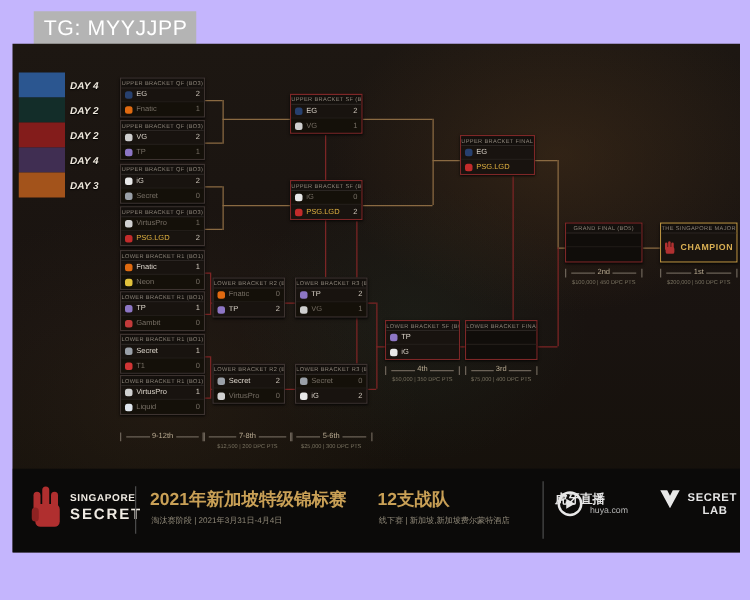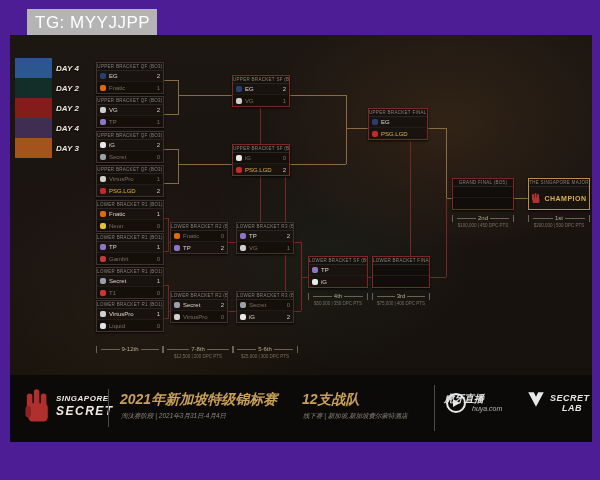--- a/index.html
+++ b/index.html
@@ -1,18 +1,18 @@
 <!DOCTYPE html>
 <html><head>
 <meta charset="utf-8">
 <style>
   html,body{margin:0;padding:0;background:#ffffff;}
   *{box-sizing:border-box;}
   body{font-family:"Liberation Sans", sans-serif;}
-  #stage{position:relative;width:600px;height:480px;background:#4c1d95;overflow:hidden;}
+  #stage{position:relative;width:600px;height:480px;background:#c4b5fd;overflow:hidden;}
 
   
   .wm{position:absolute;background:#b4b4b4;color:#ffffff;display:flex;align-items:center;justify-content:center;}
   #tg-label{left:27px;top:9px;width:130px;height:28px;font-size:17px;letter-spacing:.5px;justify-content:flex-start;padding-left:8px;}
   #url-label{left:420px;top:442px;width:178px;height:33px;font-size:19px;background:#a8a8a8;}
 
   
   #poster{position:absolute;left:10px;top:35px;width:582px;height:407px;overflow:hidden;
     background:
       radial-gradient(260px 180px at 75% 22%, rgba(90,60,30,.35), rgba(0,0,0,0) 70%),
@@ -47,21 +47,21 @@
   .champ-row{display:flex;align-items:center;justify-content:center;gap:3px;height:22px;background:#18130f;}
   .champ-txt{font-size:7px;font-weight:bold;color:#d9af53;letter-spacing:.5px;}
 
   
   .plab{position:absolute;z-index:2;display:flex;flex-direction:column;align-items:center;}
   .plab .bar{display:flex;align-items:center;width:100%;color:#b9ab92;font-size:6px;line-height:7px;border-left:1px solid #6b6257;border-right:1px solid #6b6257;padding:0 2px;white-space:nowrap;}
   .plab .bar::before,.plab .bar::after{content:"";flex:1;height:0;border-top:1px solid #6b6257;margin:0 2px;}
   .plab .sub{font-size:4.5px;color:#77705f;margin-top:1px;white-space:nowrap;}
 
   
-  #fbanner{position:absolute;left:0;top:340px;width:590px;height:67px;background:#0b0a09;z-index:3;font-style:italic;}
+  #fbanner{position:absolute;left:0;top:340px;width:590px;height:67px;background:#0b0a09;z-index:3;}
   .fdiv{position:absolute;width:1px;background:#4a4a4a;}
   .gold-title{position:absolute;color:#c9a056;font-weight:bold;white-space:nowrap;}
   .gray-sub{position:absolute;color:#8f8878;font-size:6.5px;white-space:nowrap;}
   .wordmark{position:absolute;color:#efeae2;font-weight:bold;line-height:1;}
   .sponsor-txt{position:absolute;color:#e6e6e6;font-weight:bold;white-space:nowrap;}
 </style>
 </head>
 <body>
 
 <div id="stage">

